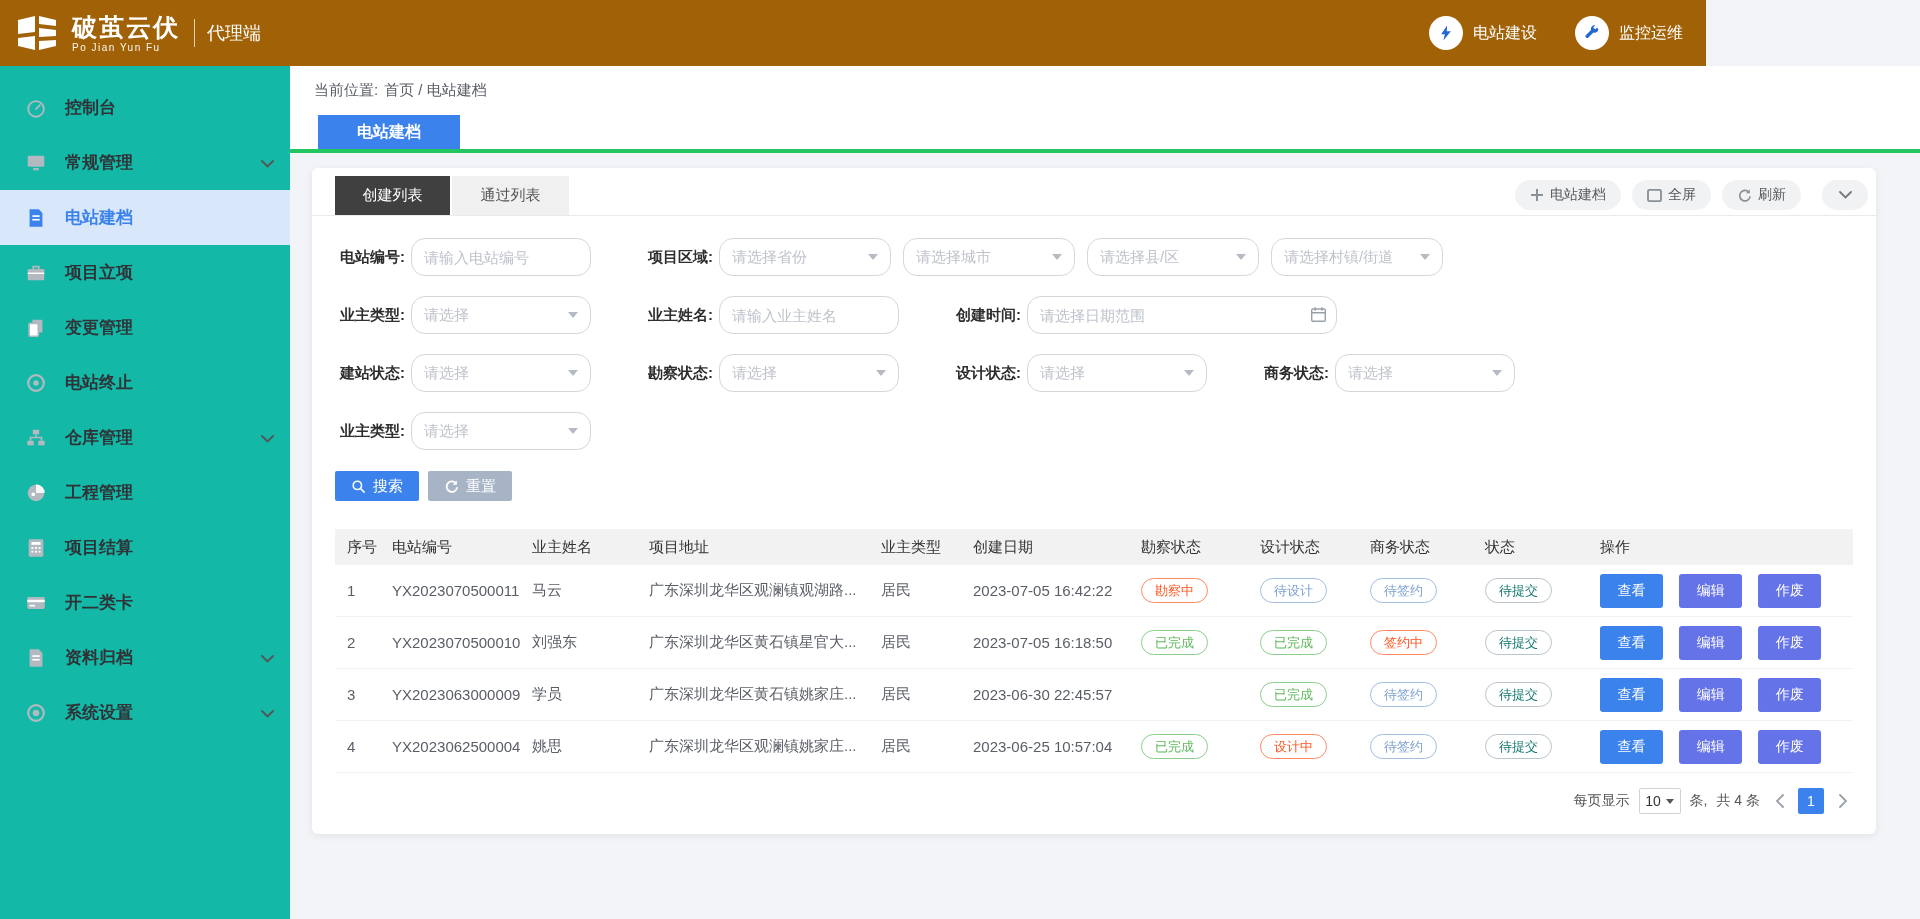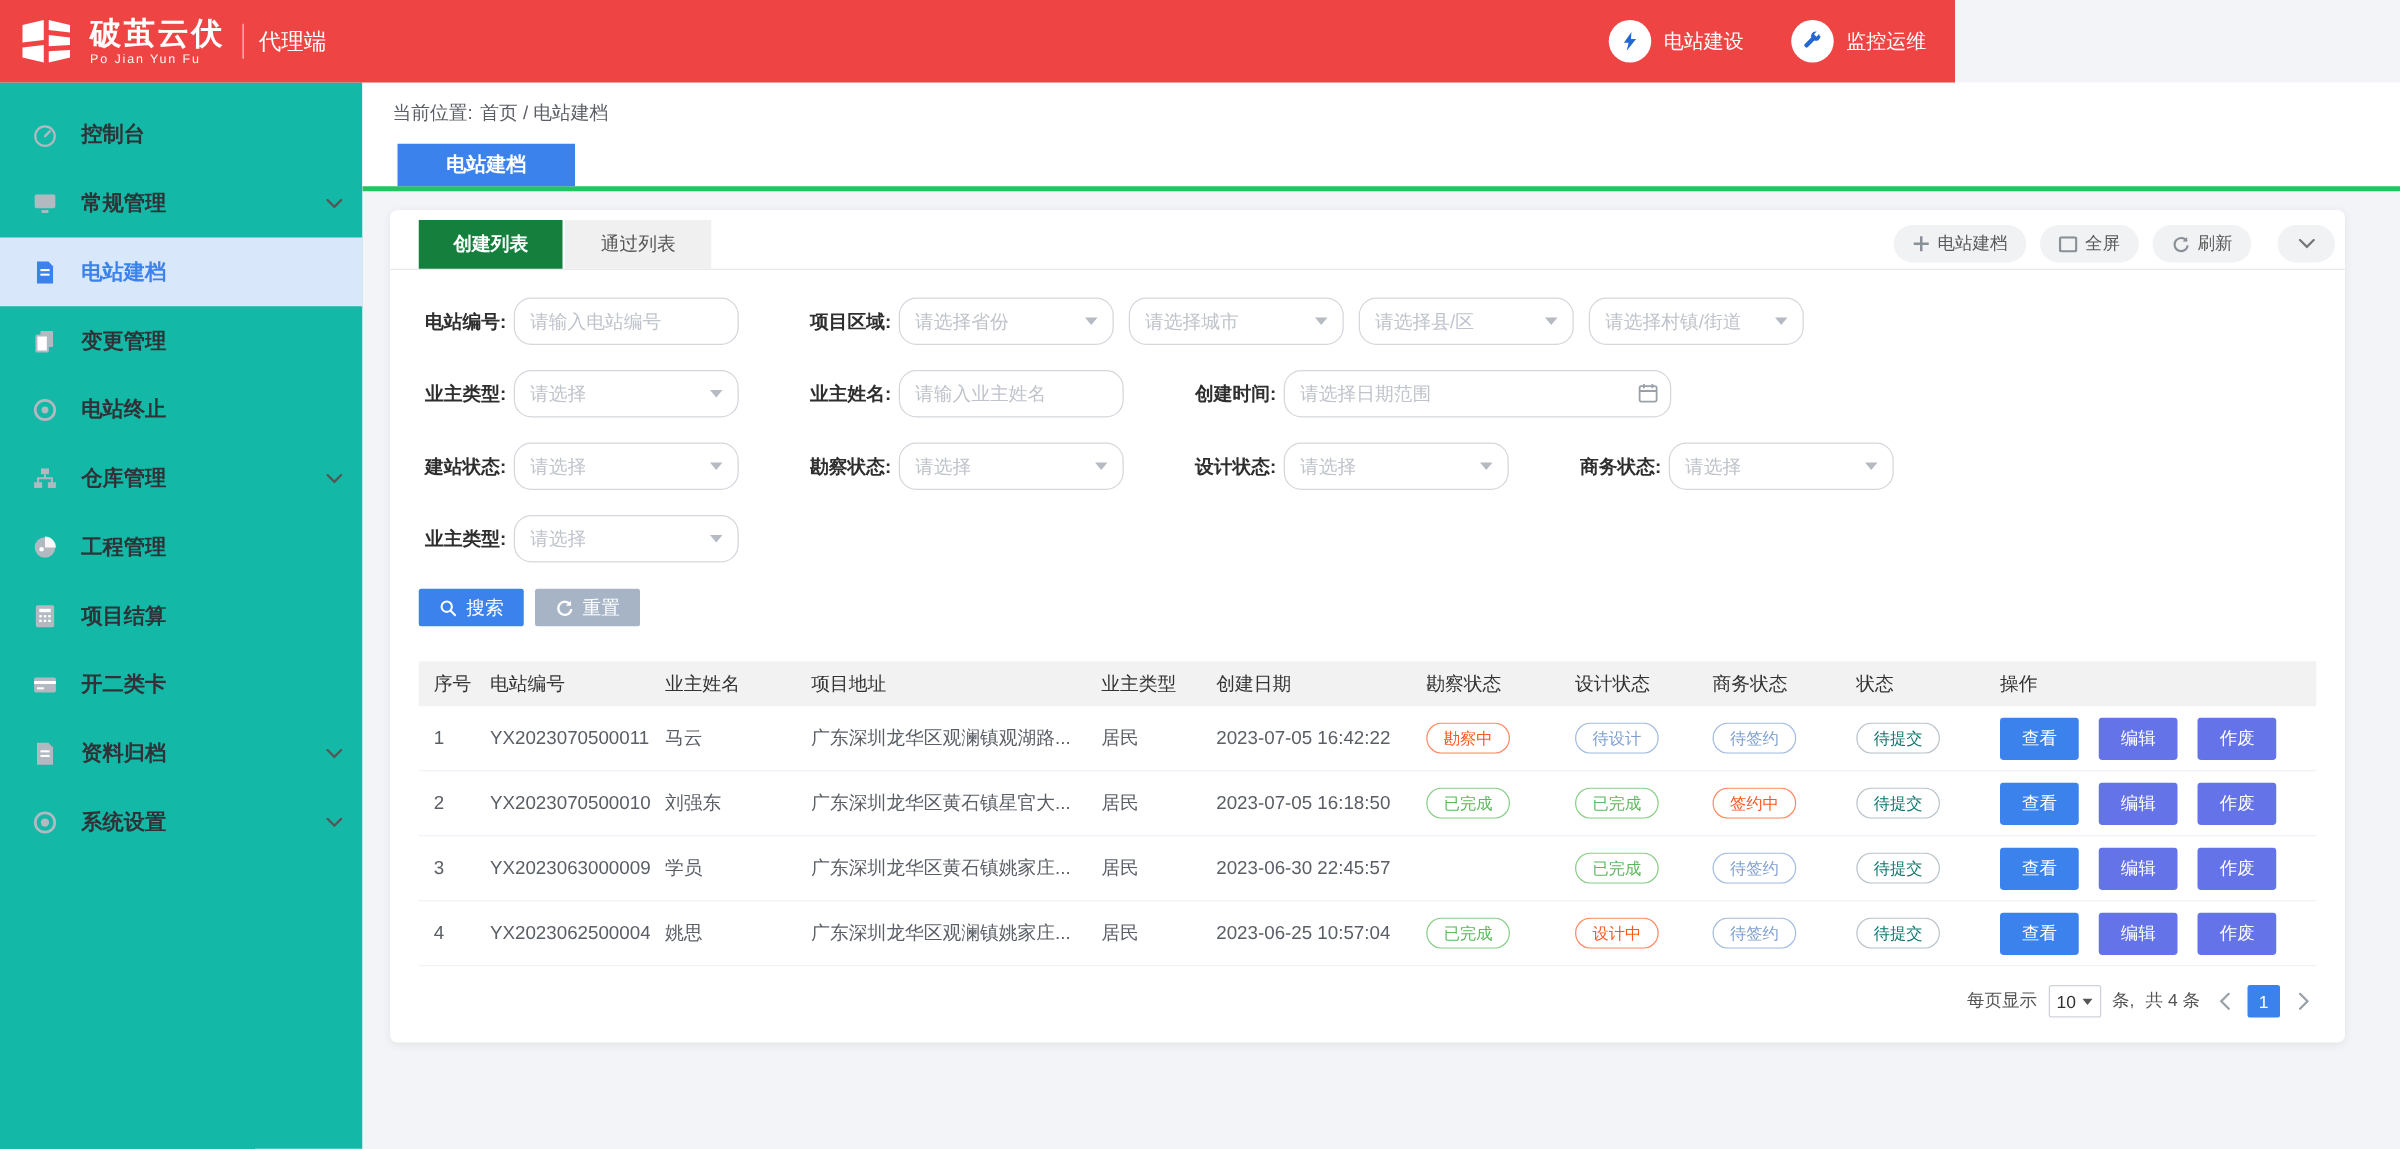--- a/index.html
+++ b/index.html
@@ -1,20 +1,20 @@
 <!DOCTYPE html>
 <html><head>
 <meta charset="utf-8">
 <style>
   * { margin:0; padding:0; box-sizing:border-box; }
   html,body { width:1920px; height:919px; overflow:hidden;
     font-family:"Liberation Sans","DejaVu Sans",sans-serif; background:#F2F4F7; }
 
   
-  .header { position:absolute; left:0; top:0; width:1564px; height:66px; background:#ef4444; z-index:10;padding-left:12px; }
+  .header { position:absolute; left:0; top:0; width:1706px; height:66px; background:#a16207; z-index:10;padding-left:12px; }
   .h-logo { position:absolute; left:0; top:0; width:290px; height:66px; display:flex; align-items:center; padding-left:16px; }
   .logo-mark { width:42px; height:40px; flex:0 0 auto; }
   .brand-box { margin-left:14px; color:#fff; }
   .brand { font-size:25px; font-weight:bold; letter-spacing:2px; line-height:26px; }
   .brand-sub { font-size:10px; letter-spacing:1.5px; opacity:.95; margin-top:2px; }
   .h-sep { width:1px; height:28px; background:rgba(255,255,255,.7); margin:0 12px 0 14px; }
   .portal { color:#fff; font-size:18px; }
   .h-dark { position:absolute; left:290px; top:0; width:372px; height:66px; background:#2367D2; display:flex; align-items:center; }
   .h-dark .vline { position:absolute; top:0; width:1px; height:66px; background:rgba(255,255,255,.22); }
   .avatar { width:40px; height:40px; border-radius:50%; background:#fff; margin-left:18px; display:flex; align-items:center; justify-content:center; }
@@ -39,21 +39,21 @@
   .crumb-wrap { background:#fff; border-bottom:4px solid #22c55e; }
   .crumb { height:49px; display:flex; align-items:center; padding-left:24px; font-size:15px; color:#5A5E66; gap:6px; }
   .page-tab { margin-left:28px; width:142px; height:34px; background:#3B82EC; color:#fff; font-size:16px; font-weight:700; display:flex; align-items:center; justify-content:center; cursor:pointer; }
   .body { padding:15px 44px 0 22px; }
   .card { background:#fff; border-radius:6px; box-shadow:0 2px 8px rgba(0,0,0,.07); padding-bottom:20px; }
 
   
   .card-head { position:relative; padding:8px 8px 0 23px; border-bottom:1px solid #EAEAEA; }
   .tab2 { display:flex; }
   .tab2 .t { height:39px; width:115px; display:flex; align-items:center; justify-content:center; font-size:15px; cursor:pointer; }
-  .tab2 .t.on { background:#15803d; color:#fff; font-weight:700; }
+  .tab2 .t.on { background:#404040; color:#fff; font-weight:400; }
   .tab2 .t.off { background:#F0F0F0; color:#555; margin-left:2px; width:117px; }
   .tools { position:absolute; right:8px; top:12px; display:flex; align-items:center; gap:11px; }
   .pill { height:30px; border-radius:15px; background:#F1F2F4; color:#595959; font-size:14px; display:flex; align-items:center; padding:0 15px; gap:6px; cursor:pointer; }
   .pill.mr { margin-right:10px; }
   .pill.sq { width:46px; padding:0; justify-content:center; }
 
   
   .filter { padding-top:22px; }
   .frow { display:flex; align-items:center; margin-bottom:20px; padding-left:11px; }
   .fg { display:flex; align-items:center; }
@@ -171,20 +171,30 @@
     <span class="ic">
       <svg width="22" height="22" viewBox="0 0 24 24">
           <path d="M5 2.5h10l4 4v15H5z" fill="#3B82EC"></path>
           <rect x="8" y="9" width="8" height="1.8" fill="#fff"></rect>
           <rect x="8" y="13" width="8" height="1.8" fill="#fff"></rect>
         </svg>
     </span>
     <span class="tx">电站建档</span>
   </div>
 
+  <div class="mi">
+    <span class="ic">
+      <svg width="22" height="22" viewBox="0 0 24 24">
+          <rect x="3" y="7.5" width="18" height="12.5" rx="1.5" fill="#B2B9C1"></rect>
+          <path d="M9 7.5V5h6v2.5" fill="none" stroke="#B2B9C1" stroke-width="2"></path>
+          <rect x="3" y="11.5" width="18" height="1.6" fill="#fff"></rect>
+        </svg>
+    </span>
+    <span class="tx">项目立项</span>
+  </div>
 
   <div class="mi">
     <span class="ic">
       <svg width="22" height="22" viewBox="0 0 24 24">
           <rect x="8" y="3" width="11" height="14" rx="1" fill="#B2B9C1"></rect>
           <rect x="4.5" y="7" width="10" height="14" rx="1" fill="#fff" stroke="#B2B9C1" stroke-width="1.8"></rect>
         </svg>
     </span>
     <span class="tx">变更管理</span>
   </div>

